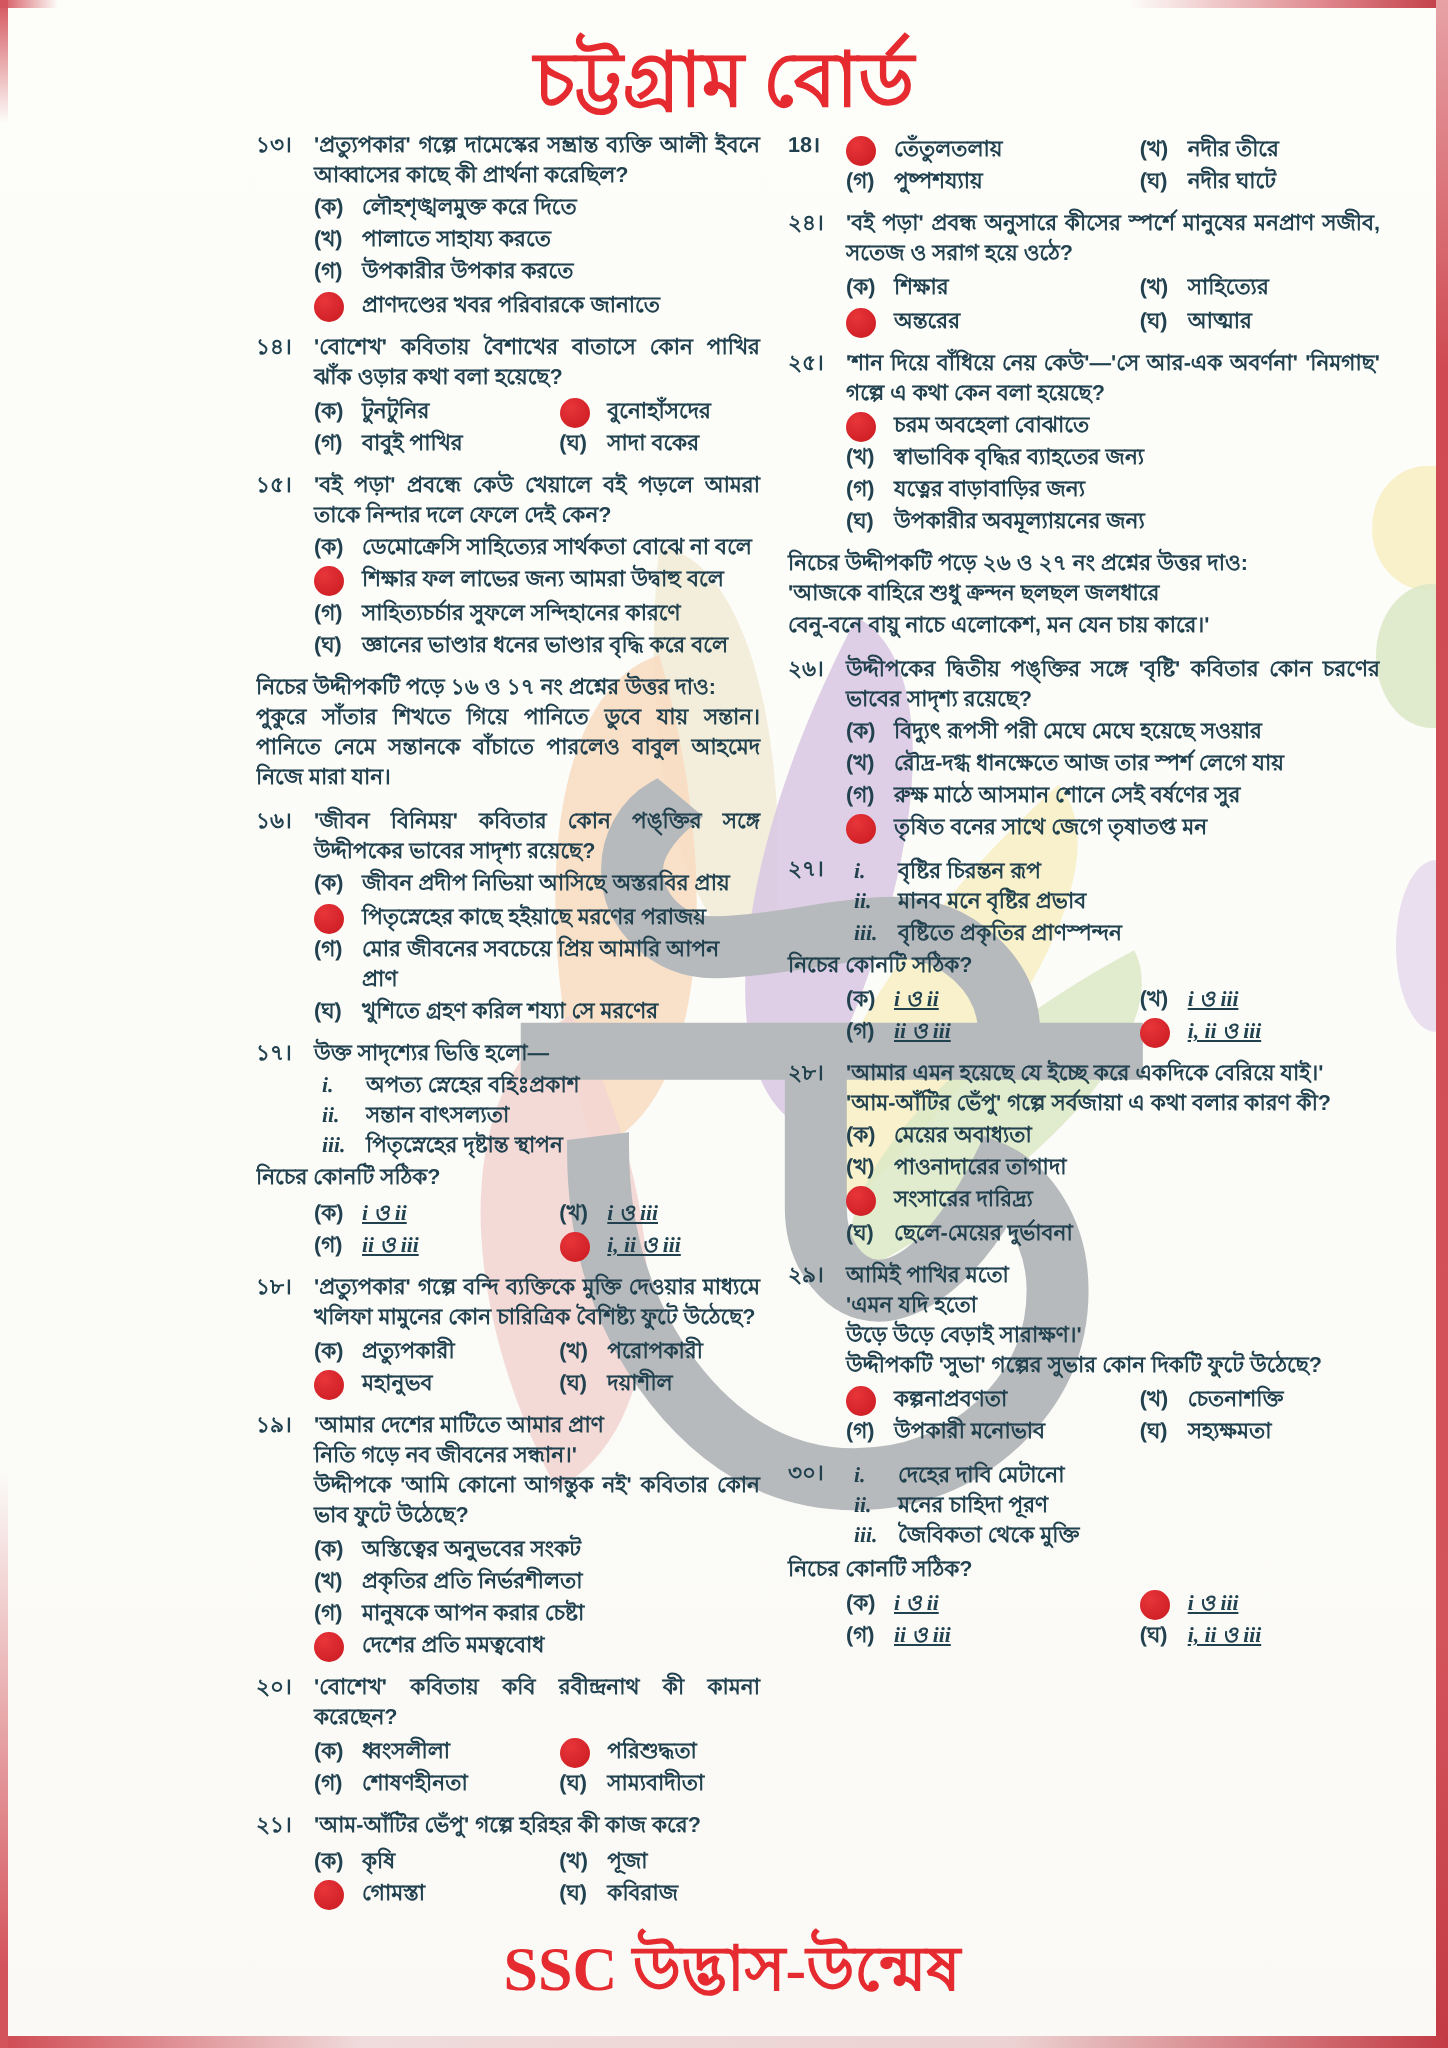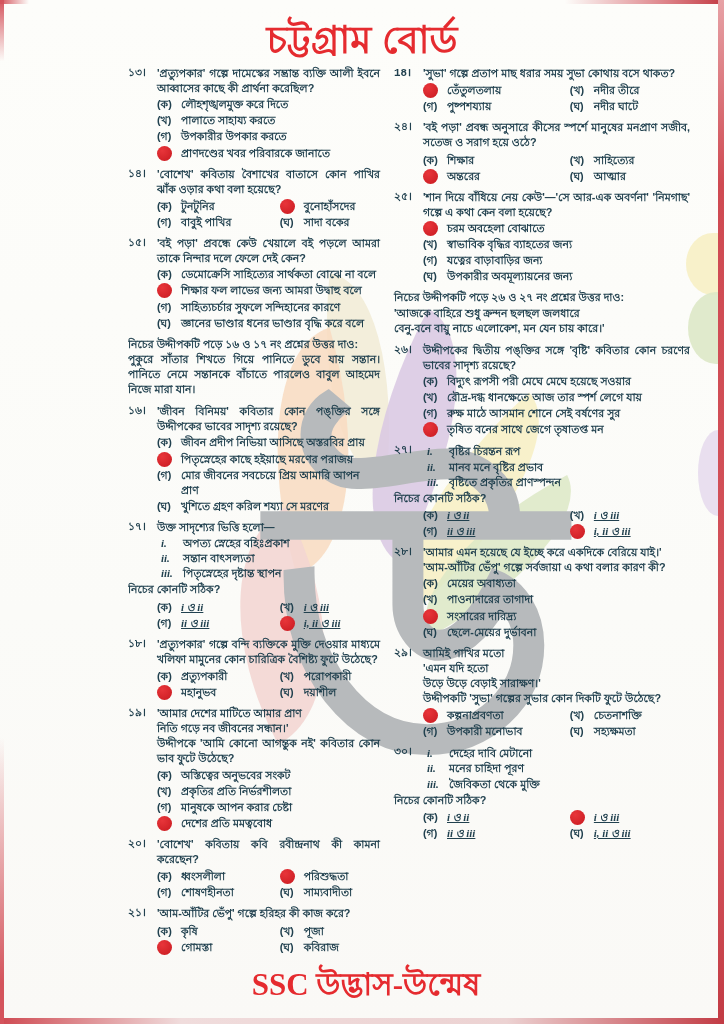--- a/index.html
+++ b/index.html
@@ -15,21 +15,21 @@
     background:linear-gradient(180deg,#e7a2a6,#cf4a52 18%,#d4545c 80%,#c23b44); z-index:5; }
   .frame-bottom { position:absolute; bottom:0; left:0; width:100%; height:6px;
     background:linear-gradient(90deg,#cf4a52,#f0dcdc 25%,#ecd2d2 70%,#c23b44); z-index:5; }
   .frame-top { position:absolute; top:0; left:0; width:100%; height:4px;
     background:linear-gradient(90deg,#d4545c 0%, rgba(255,255,255,0) 4%, rgba(255,255,255,0) 78%, #dd8288 92%, #c23b44); z-index:5; }
   .frame-left { position:absolute; left:0; top:0; width:4px; height:100%;
     background:linear-gradient(180deg,#d4545c 0%, rgba(255,255,255,0) 6%, rgba(255,255,255,0) 72%, #d4545c 96%); z-index:5; }
 
   .title { position:absolute; top:10px; left:0; width:100%; text-align:center;
     color:#e52b2f; font-size:38px; font-weight:bold;
-    font-family:Liberation Sans, sans-serif; z-index:4; }
+    font-family:Liberation Serif, serif; z-index:4; }
 
   .footer { position:absolute; bottom:12px; left:4px; width:100%; text-align:center;
     color:#e52b2f; font-size:31px; font-weight:bold;
     font-family:"Liberation Serif","DejaVu Serif",serif; z-index:4; }
 
   
   .watermark { position:absolute; left:235px; top:295px; width:340px; height:590px; z-index:1; }
   .petal { position:absolute; opacity:0.88; }
   .p-cream   { left:84px;  top:-18px; width:78px;  height:200px; background:#f1ecd6; border-radius:0 100% 0 100%; transform:rotate(6deg); }
   .p-lav     { left:132px; top:22px;  width:95px;  height:238px; background:#d9c8e3; border-radius:0 100% 0 100%; transform:rotate(28deg); }
@@ -45,21 +45,21 @@
   .eb-lav    { right:-14px; top:430px; width:40px; height:86px; background:#e7dced; border-radius:50%; }
 
   
   .content { position:absolute; top:66px; left:128px; right:34px; bottom:64px;
     display:flex; gap:14px; z-index:3; overflow:hidden; }
   .col { font-size:10.8px; line-height:1.4; }
   .col-left  { flex:0 0 252px; }
   .col-right { flex:1; }
 
   .q { display:flex; margin-bottom:6px; }
-  .qnum { flex:none; width:29px; font-weight:700;font-family:Liberation Mono, monospace; }
+  .qnum { flex:none; width:29px; font-weight:700; }
   .qbody { flex:1; }
   .qquote { font-weight:700; }
   .qtext { font-weight:700; text-align:justify; }
   .roman { margin:1px 0 1px 4px; }
   .roman-item { display:flex; }
   .rn { flex:none; width:22px; font-style:italic; font-weight:700;
     font-family:"Liberation Serif","DejaVu Serif",serif; }
   .rtext { font-weight:600; }
   .suffix { font-weight:700; margin-left:-29px; margin-top:1px; }
   .opts { margin-top:1px; }
@@ -336,21 +336,20 @@
                 <span class="otext">কবিরাজ</span>
               </div>
             </div>
           </div>
         </div>
       </div>
     <div class="col col-right">
         <div class="q">
           <div class="qnum">18।</div>
           <div class="qbody">
-            <div class="qtext">'সুভা' গল্পে প্রতাপ মাছ ধরার সময় সুভা কোথায় বসে থাকত?</div>
             <div class="opts grid">
               <div class="opt">
                 <span class="dot"></span>
                 <span class="otext">তেঁতুলতলায়</span>
               </div>
               <div class="opt">
                 <span class="olabel">(খ)</span>
                 <span class="otext">নদীর তীরে</span>
               </div>
               <div class="opt">

